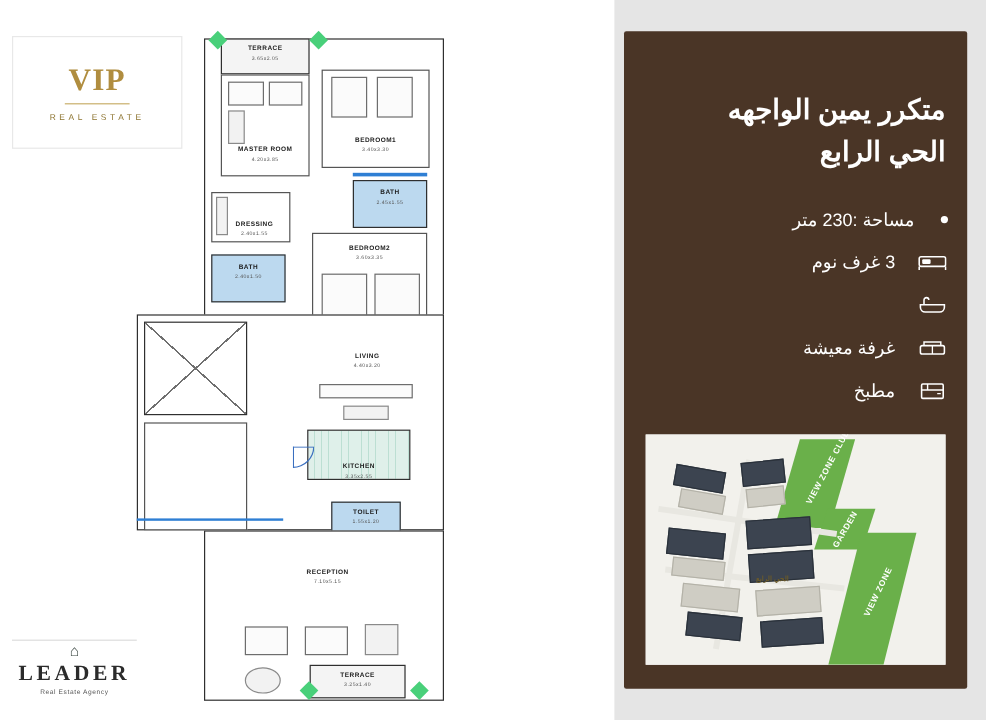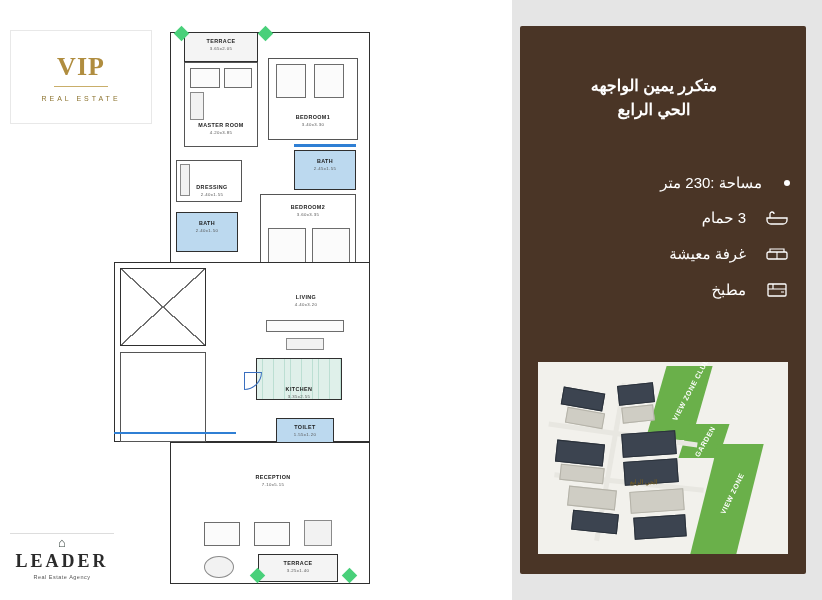--- a/index.html
+++ b/index.html
@@ -65,22 +65,22 @@
   .kitchenpat{position:absolute;border:1.3px solid #2f2f2f;box-sizing:border-box;background:
      repeating-linear-gradient(to right,#dff0ea 0 5px,#bcdfd3 5px 5.6px);}
   .door{position:absolute;border:1px solid #3a6fbf;border-radius:0 0 100% 0;}
 
   
   .info{
     position:absolute;left:520px;top:26px;width:286px;height:548px;
     background:#4a3526;border-radius:2px;
   }
   .info-title{
-    position:absolute;left:0;right:18px;top:48px;text-align:center;
-    color:#ffffff;font-size:16px;font-weight:bold;line-height:1.5;direction:rtl;
+    position:absolute;left:0;right:18px;top:48px;text-align:right;
+    color:#ffffff;font-size:23px;font-weight:bold;line-height:1.5;direction:rtl;
   }
   .feature-list{position:absolute;right:16px;top:148px;width:250px;direction:rtl;}
   .feat{
     display:flex;align-items:center;justify-content:space-between;
     gap:16px;margin-bottom:16px;color:#ffffff;font-size:15px;
   }
   .feat .txt{flex:1;text-align:right;padding-right:2px;}
   .feat .ic{
     width:26px;height:20px;display:flex;align-items:center;justify-content:center;
     color:#ffffff;font-size:15px;flex:0 0 26px;
@@ -230,29 +230,38 @@
       <div>الحي الرابع</div>
     </div>
 
     <div class="feature-list">
 
       <div class="feat">
         <span class="bullet"></span>
         <span class="txt">مساحة :230 متر</span>
       </div>
 
+      <div class="feat">
+        <span class="ic">
+          <svg width="24" height="16" viewBox="0 0 24 16">
+              <rect x="1" y="4" width="22" height="8" rx="1.5" fill="none" stroke="#fff" stroke-width="1.3"></rect>
+              <rect x="3.5" y="6" width="7" height="4" rx="1" fill="#fff"></rect>
+              <path d="M1 12v3M23 12v3" stroke="#fff" stroke-width="1.3"></path>
+            </svg>
+        </span>
+        <span class="txt">3 غرف نوم</span>
+      </div>
 
       <div class="feat">
         <span class="ic">
           <svg width="24" height="16" viewBox="0 0 24 16">
               <path d="M2 8h20v2a4 4 0 0 1-4 4H6a4 4 0 0 1-4-4V8z" fill="none" stroke="#fff" stroke-width="1.3"></path>
               <path d="M5 8V4a2 2 0 0 1 4 0" fill="none" stroke="#fff" stroke-width="1.3"></path>
             </svg>
         </span>
-        <span class="txt">3 حمام</span>
       </div>
 
       <div class="feat">
         <span class="ic">
           <svg width="24" height="16" viewBox="0 0 24 16">
               <rect x="2" y="6" width="20" height="7" rx="1.5" fill="none" stroke="#fff" stroke-width="1.3"></rect>
               <path d="M5 6V3h14v3" fill="none" stroke="#fff" stroke-width="1.2"></path>
               <path d="M12 6v7" stroke="#fff" stroke-width="1.1"></path>
             </svg>
         </span>

